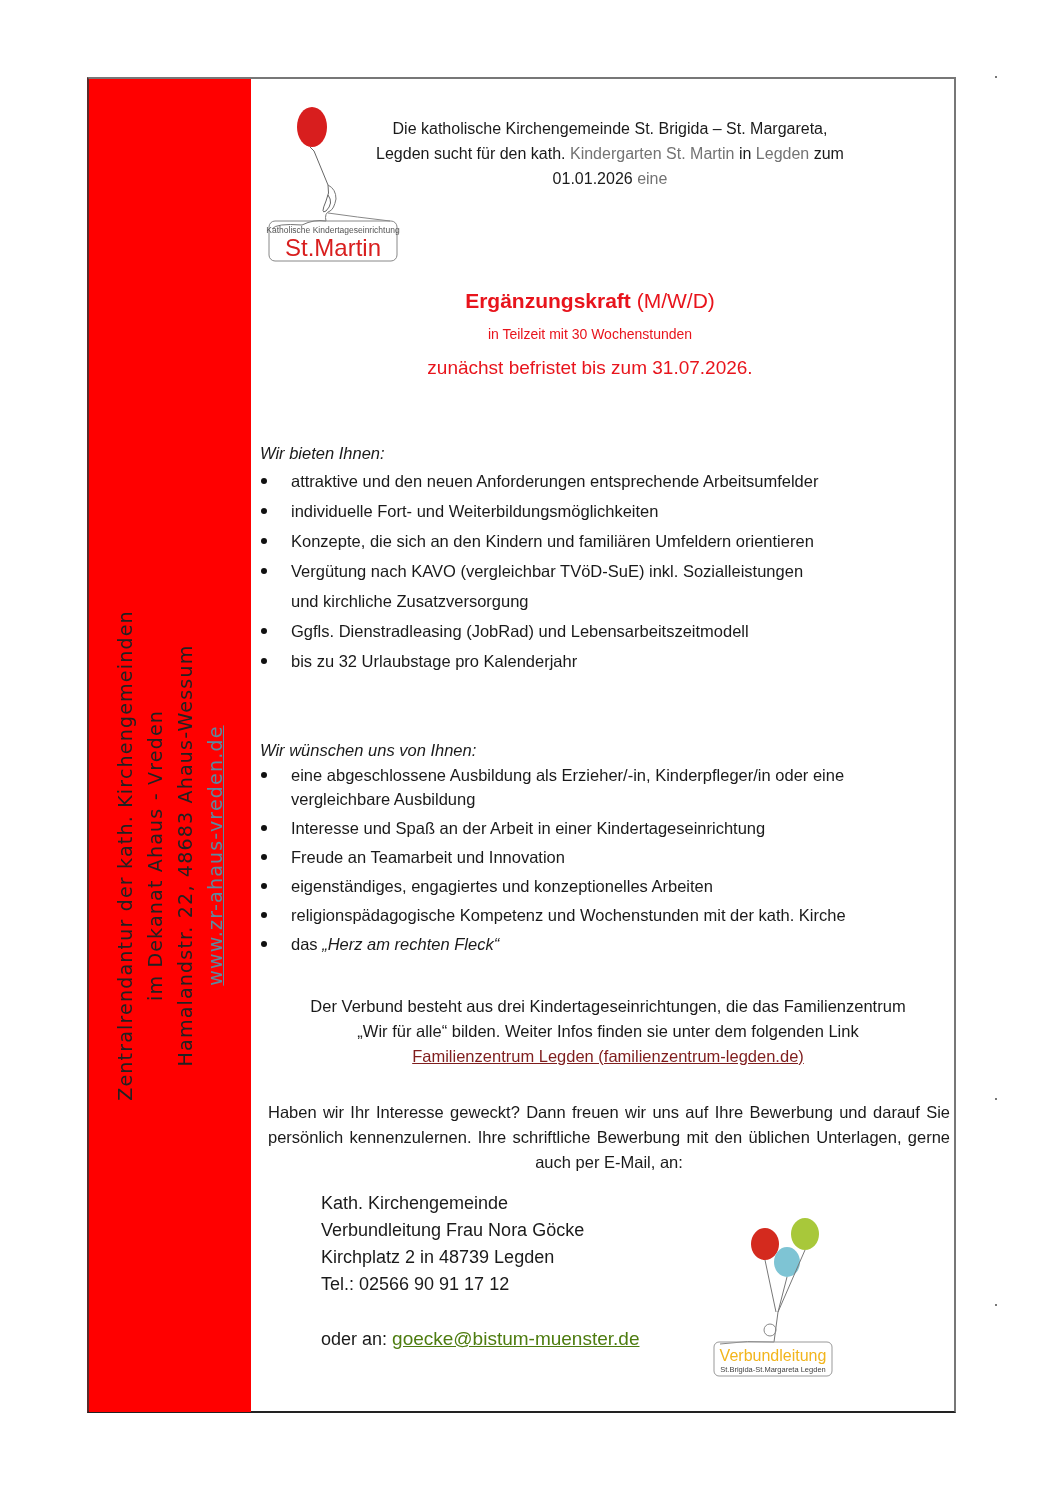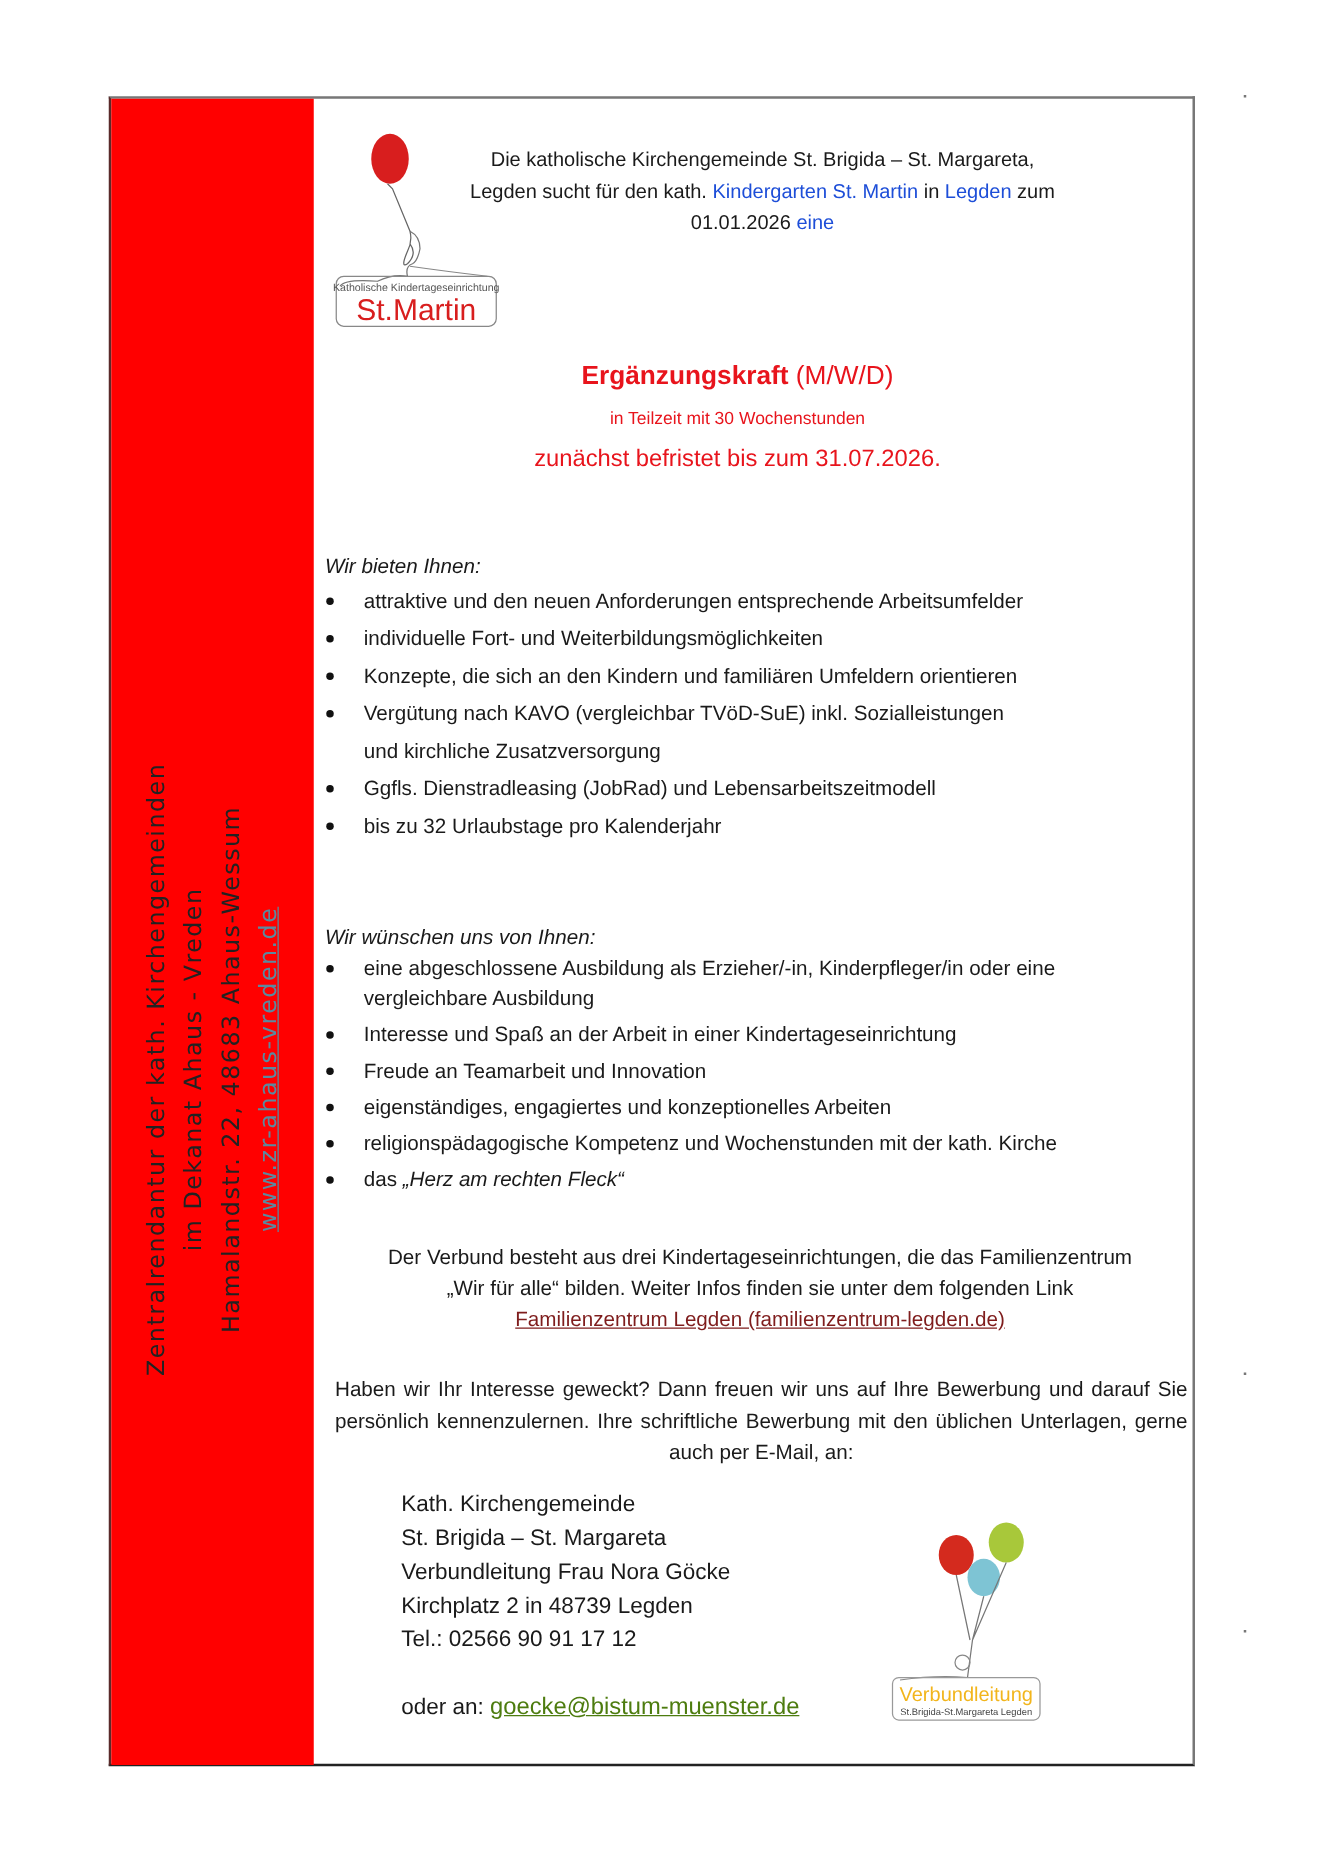--- a/index.html
+++ b/index.html
@@ -10,21 +10,21 @@
            border-left: 2px solid #5a2a2a; box-sizing: border-box; }
   .sidebar { position: absolute; left: 89px; top: 79px; width: 162px; height: 1333px; background: #ff0000; }
   .sidebar-text { position: absolute; left: 0; top: 0; width: 1333px; height: 162px;
                   transform-origin: 0 0; transform: translate(0, 1333px) rotate(-90deg);
                   display: flex; flex-direction: column; justify-content: center; align-items: center;
                   box-sizing: border-box; padding-right: 220px; }
   .sidebar-text div { font-family: "DejaVu Sans", sans-serif; font-size: 19px; letter-spacing: 1.2px;
                       color: #222; line-height: 30px; white-space: nowrap; }
   .sidebar-text a { font-family: "DejaVu Sans", sans-serif; font-size: 19px; letter-spacing: 1.2px;
                     color: #5a8aa0; text-decoration: underline; line-height: 30px; }
-  .red { color: #1d4ed8; }
+  .red { color: #737373; }
   .logo-top { position: absolute; left: 266px; top: 105px; width: 135px; height: 160px; }
   .intro { position: absolute; left: 310px; top: 116px; width: 600px; text-align: center;
            font-size: 16px; line-height: 25px; }
   .title-block { position: absolute; left: 300px; top: 286px; width: 580px; text-align: center; color: #e8141c; }
   .title-block .t1 { font-size: 21px; line-height: 30px; }
   .title-block .t1 b { font-weight: bold; }
   .title-block .t2 { font-size: 14px; line-height: 36px; }
   .title-block .t3 { font-size: 19px; line-height: 32px; }
   .section { position: absolute; left: 260px; width: 700px; font-size: 16.5px; }
   .section .head { font-style: italic; line-height: 26px; }
@@ -108,21 +108,20 @@
 <div class="para" style="top:994px;">
   <div>Der Verbund besteht aus drei Kindertageseinrichtungen, die das Familienzentrum</div>
   <div>„Wir für alle“ bilden. Weiter Infos finden sie unter dem folgenden Link</div>
   <a>Familienzentrum Legden (familienzentrum-legden.de)</a>
 </div>
 
 <div class="para para2" style="top:1100px; left:268px; width:682px;">Haben wir Ihr Interesse geweckt? Dann freuen wir uns auf Ihre Bewerbung und darauf Sie persönlich kennenzulernen. Ihre schriftliche Bewerbung mit den üblichen Unterlagen, gerne auch per E-Mail, an:</div>
 
 <div class="contact">
   <div>Kath. Kirchengemeinde</div>
-  <div>St. Brigida – St. Margareta</div>
   <div>Verbundleitung Frau Nora Göcke</div>
   <div>Kirchplatz 2 in 48739 Legden</div>
   <div>Tel.: 02566 90 91 17 12</div>
   <div style="margin-top:27px;"><span>oder an: </span><a>goecke@bistum-muenster.de</a></div>
 </div>
 
 <div class="logo-bottom">
   <svg width="130" height="170" viewBox="0 0 130 170">
     <ellipse cx="57" cy="32" rx="14" ry="16" fill="#d42a1e"></ellipse>
     <ellipse cx="97" cy="22" rx="14" ry="16" fill="#a8c83a"></ellipse>

